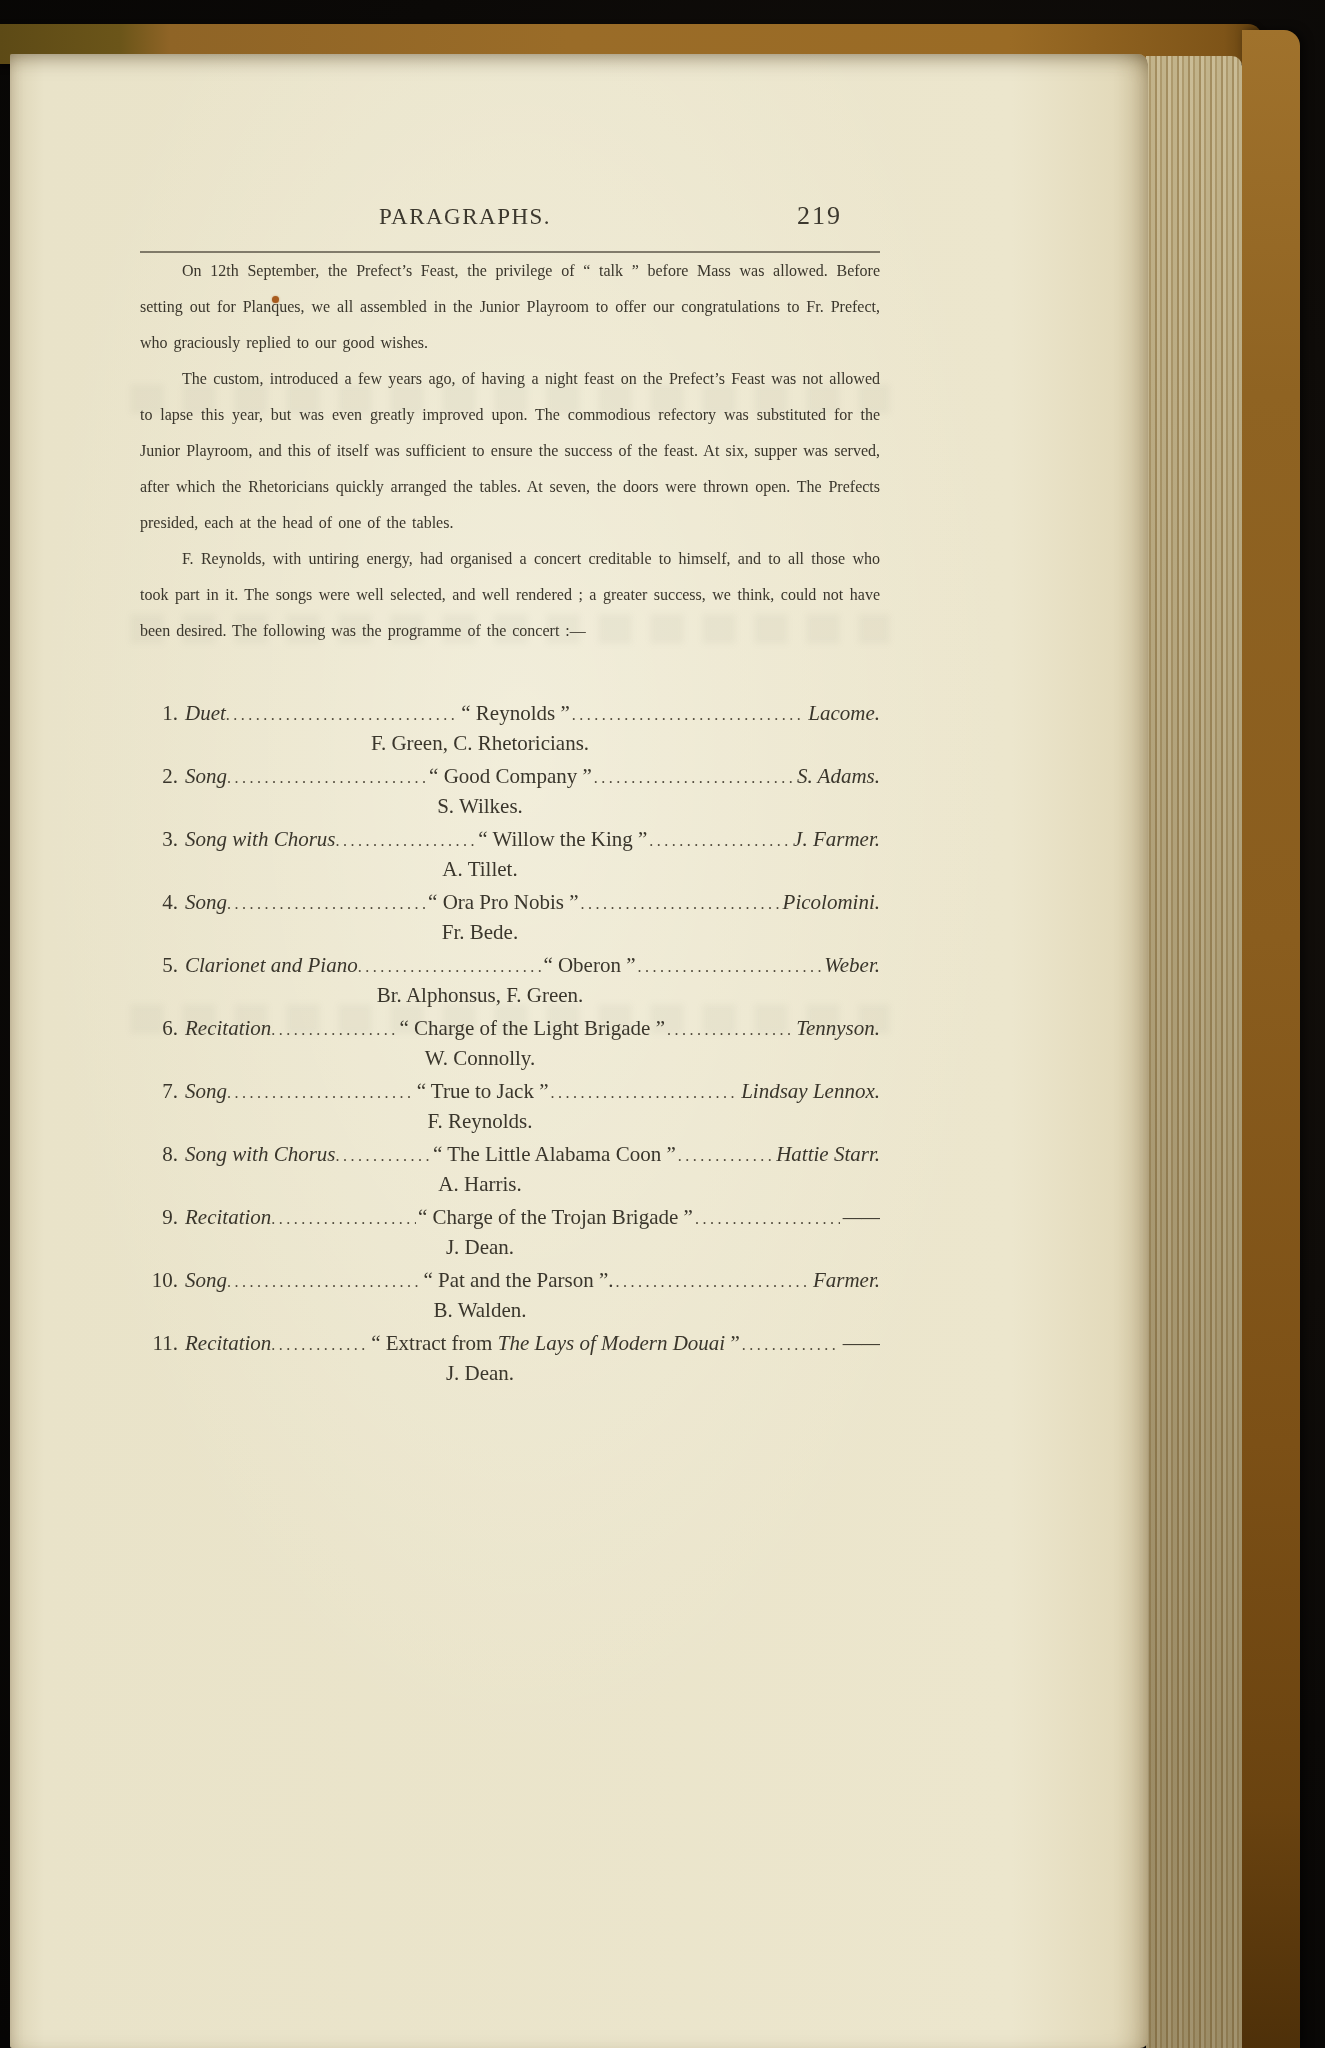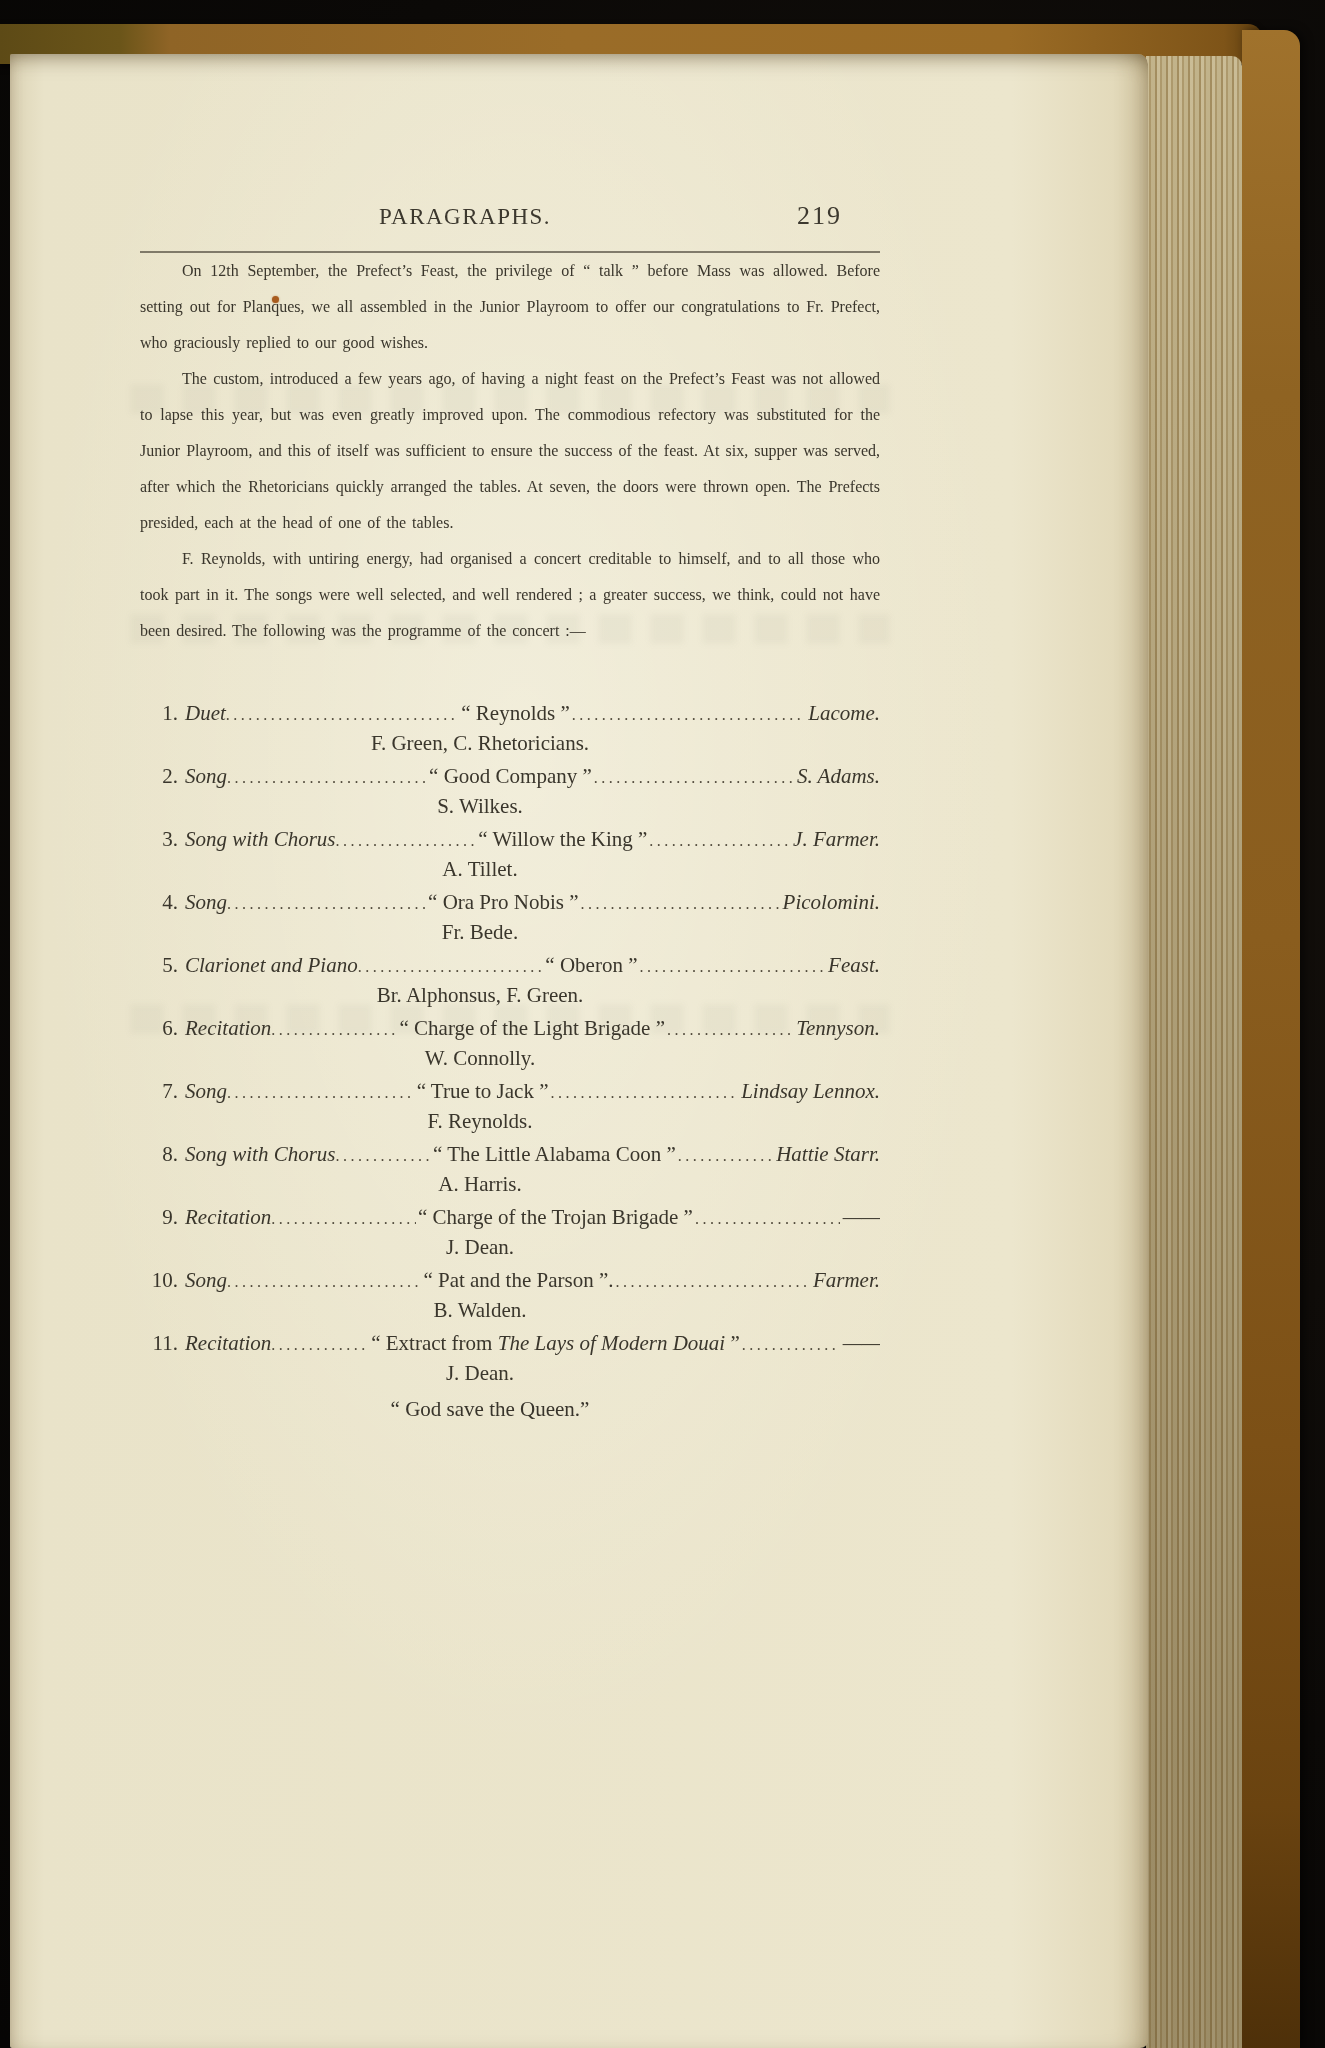--- a/index.html
+++ b/index.html
@@ -152,21 +152,21 @@
     <div class="performers">Fr. Bede.</div>
   </div>
 
   <div class="prog-item">
     <div class="prog-line">
       <span class="num">5.</span>
       <span class="genre">Clarionet and Piano</span>
       <span class="dots"></span>
       <span class="prog-title"><span>“ Oberon ”</span><span class="it"></span><span></span></span>
       <span class="dots"></span>
-      <span class="composer">Feast.</span>
+      <span class="composer">Weber.</span>
     </div>
     <div class="performers">Br. Alphonsus, F. Green.</div>
   </div>
 
   <div class="prog-item">
     <div class="prog-line">
       <span class="num">6.</span>
       <span class="genre">Recitation</span>
       <span class="dots"></span>
       <span class="prog-title"><span>“ Charge of the Light Brigade ”</span><span class="it"></span><span></span></span>
@@ -229,16 +229,15 @@
       <span class="num">11.</span>
       <span class="genre">Recitation</span>
       <span class="dots"></span>
       <span class="prog-title"><span>“ Extract from </span><span class="it">The Lays of Modern Douai</span><span> ”</span></span>
       <span class="dots"></span>
       <span class="composer">——</span>
     </div>
     <div class="performers">J. Dean.</div>
   </div>
 </div>
-      <div class="finale">“ God save the Queen.”</div>
     </div>
   </div>
 </div>
 
 </body></html>

